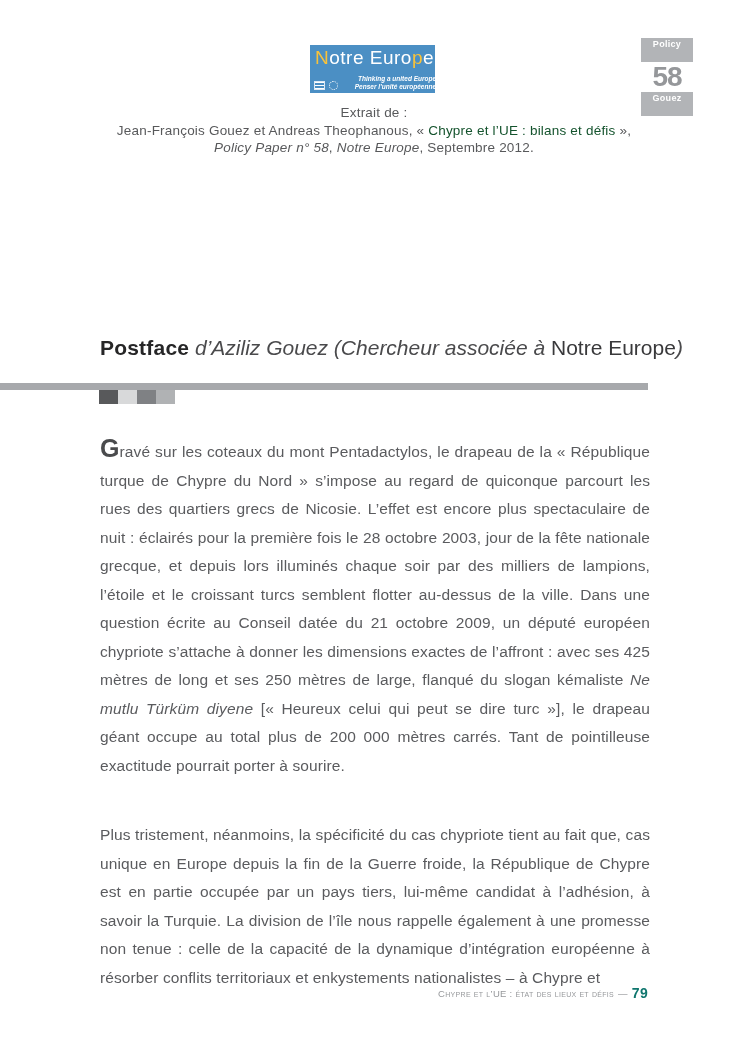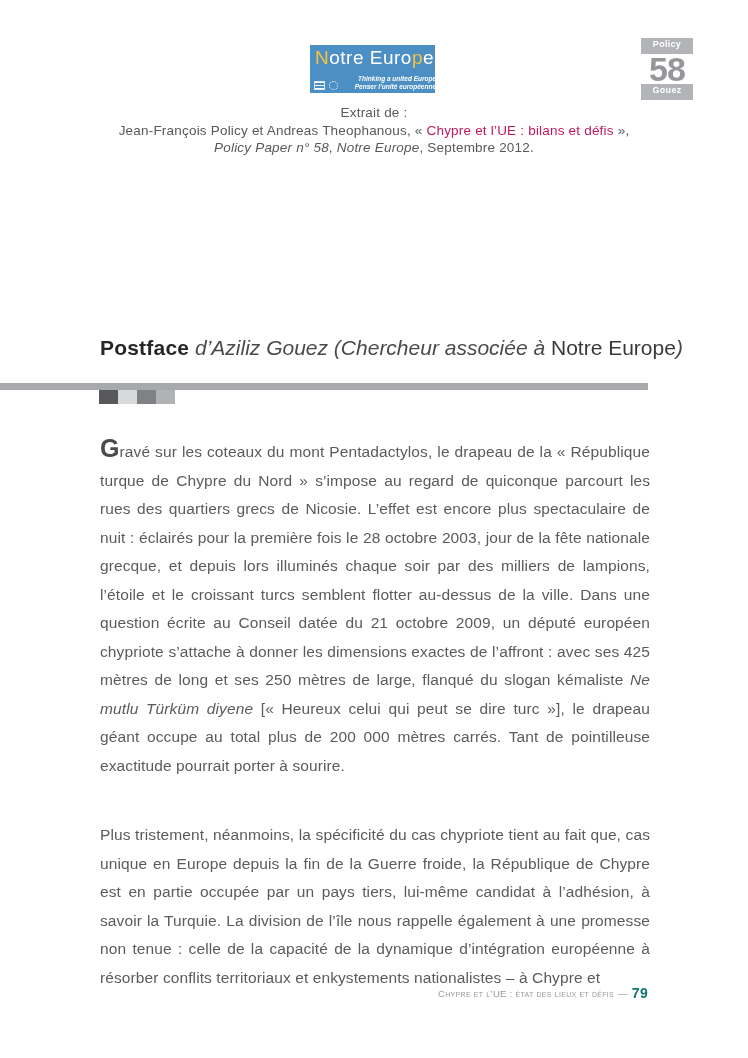--- a/index.html
+++ b/index.html
@@ -44,40 +44,40 @@
     width: 9px; height: 9px; margin-right: 3px;
     border: 1px dotted #ffffff;
     border-radius: 50%;
   }
   .logo-taglines { flex: 1; text-align: right; color: #ffffff; font-style: italic; font-weight: 700; font-size: 6.5px; line-height: 7.5px; white-space: nowrap; }
 
   .badge { position: absolute; left: 641px; top: 38px; width: 52px; text-align: center; }
   .badge-box {
     background: #b2b4b7; color: #ffffff;
     font-size: 9px; font-weight: 700;
-    line-height: 12px; height: 16px;
+    line-height: 12px; height: 24px;
     letter-spacing: 0.3px;
   }
   .badge-number {
     color: #95979a; font-weight: 700;
-    font-size: 34px; line-height: 30px;
+    font-size: 28px; line-height: 30px;
     letter-spacing: -1px;
   }
 
   
   .citation {
     position: absolute;
     left: 0; right: 0; top: 104px;
     text-align: center;
     color: #58595b;
     font-size: 13.5px;
     line-height: 17.5px;
     letter-spacing: 0.2px;
   }
-  .citation .link { color: #be185d; text-decoration: none; }
+  .citation .link { color: #14532d; text-decoration: none; }
   .citation .it { font-style: italic; }
 
   
   .heading {
     position: absolute;
     left: 100px; top: 336px;
     font-size: 21px;
     color: #39393b;
     font-weight: 400;
     white-space: nowrap;
@@ -159,21 +159,21 @@
   </div>
 
   <div class="badge">
     <div class="badge-box">Policy</div>
     <div class="badge-number">58</div>
     <div class="badge-box">Gouez</div>
   </div>
 
   <div class="citation">
     <div>Extrait de :</div>
-    <div><span>Jean-François Policy et Andreas Theophanous, « </span><a href="#" class="link">Chypre et l’UE : bilans et défis</a><span> »,</span></div>
+    <div><span>Jean-François Gouez et Andreas Theophanous, « </span><a href="#" class="link">Chypre et l’UE : bilans et défis</a><span> »,</span></div>
     <div><span class="it">Policy Paper n° 58</span><span>, </span><span class="it">Notre Europe</span><span>, Septembre 2012.</span></div>
   </div>
 
   <h1 class="heading"><span class="bold">Postface</span><span class="it"> d’Aziliz Gouez (Chercheur associée à </span><span>Notre Europe</span><span class="it">)</span></h1>
 
   <div class="rule-bar"></div>
   <div class="squares">
     <span class="sq-0"></span>
     <span class="sq-1"></span>
     <span class="sq-2"></span>

